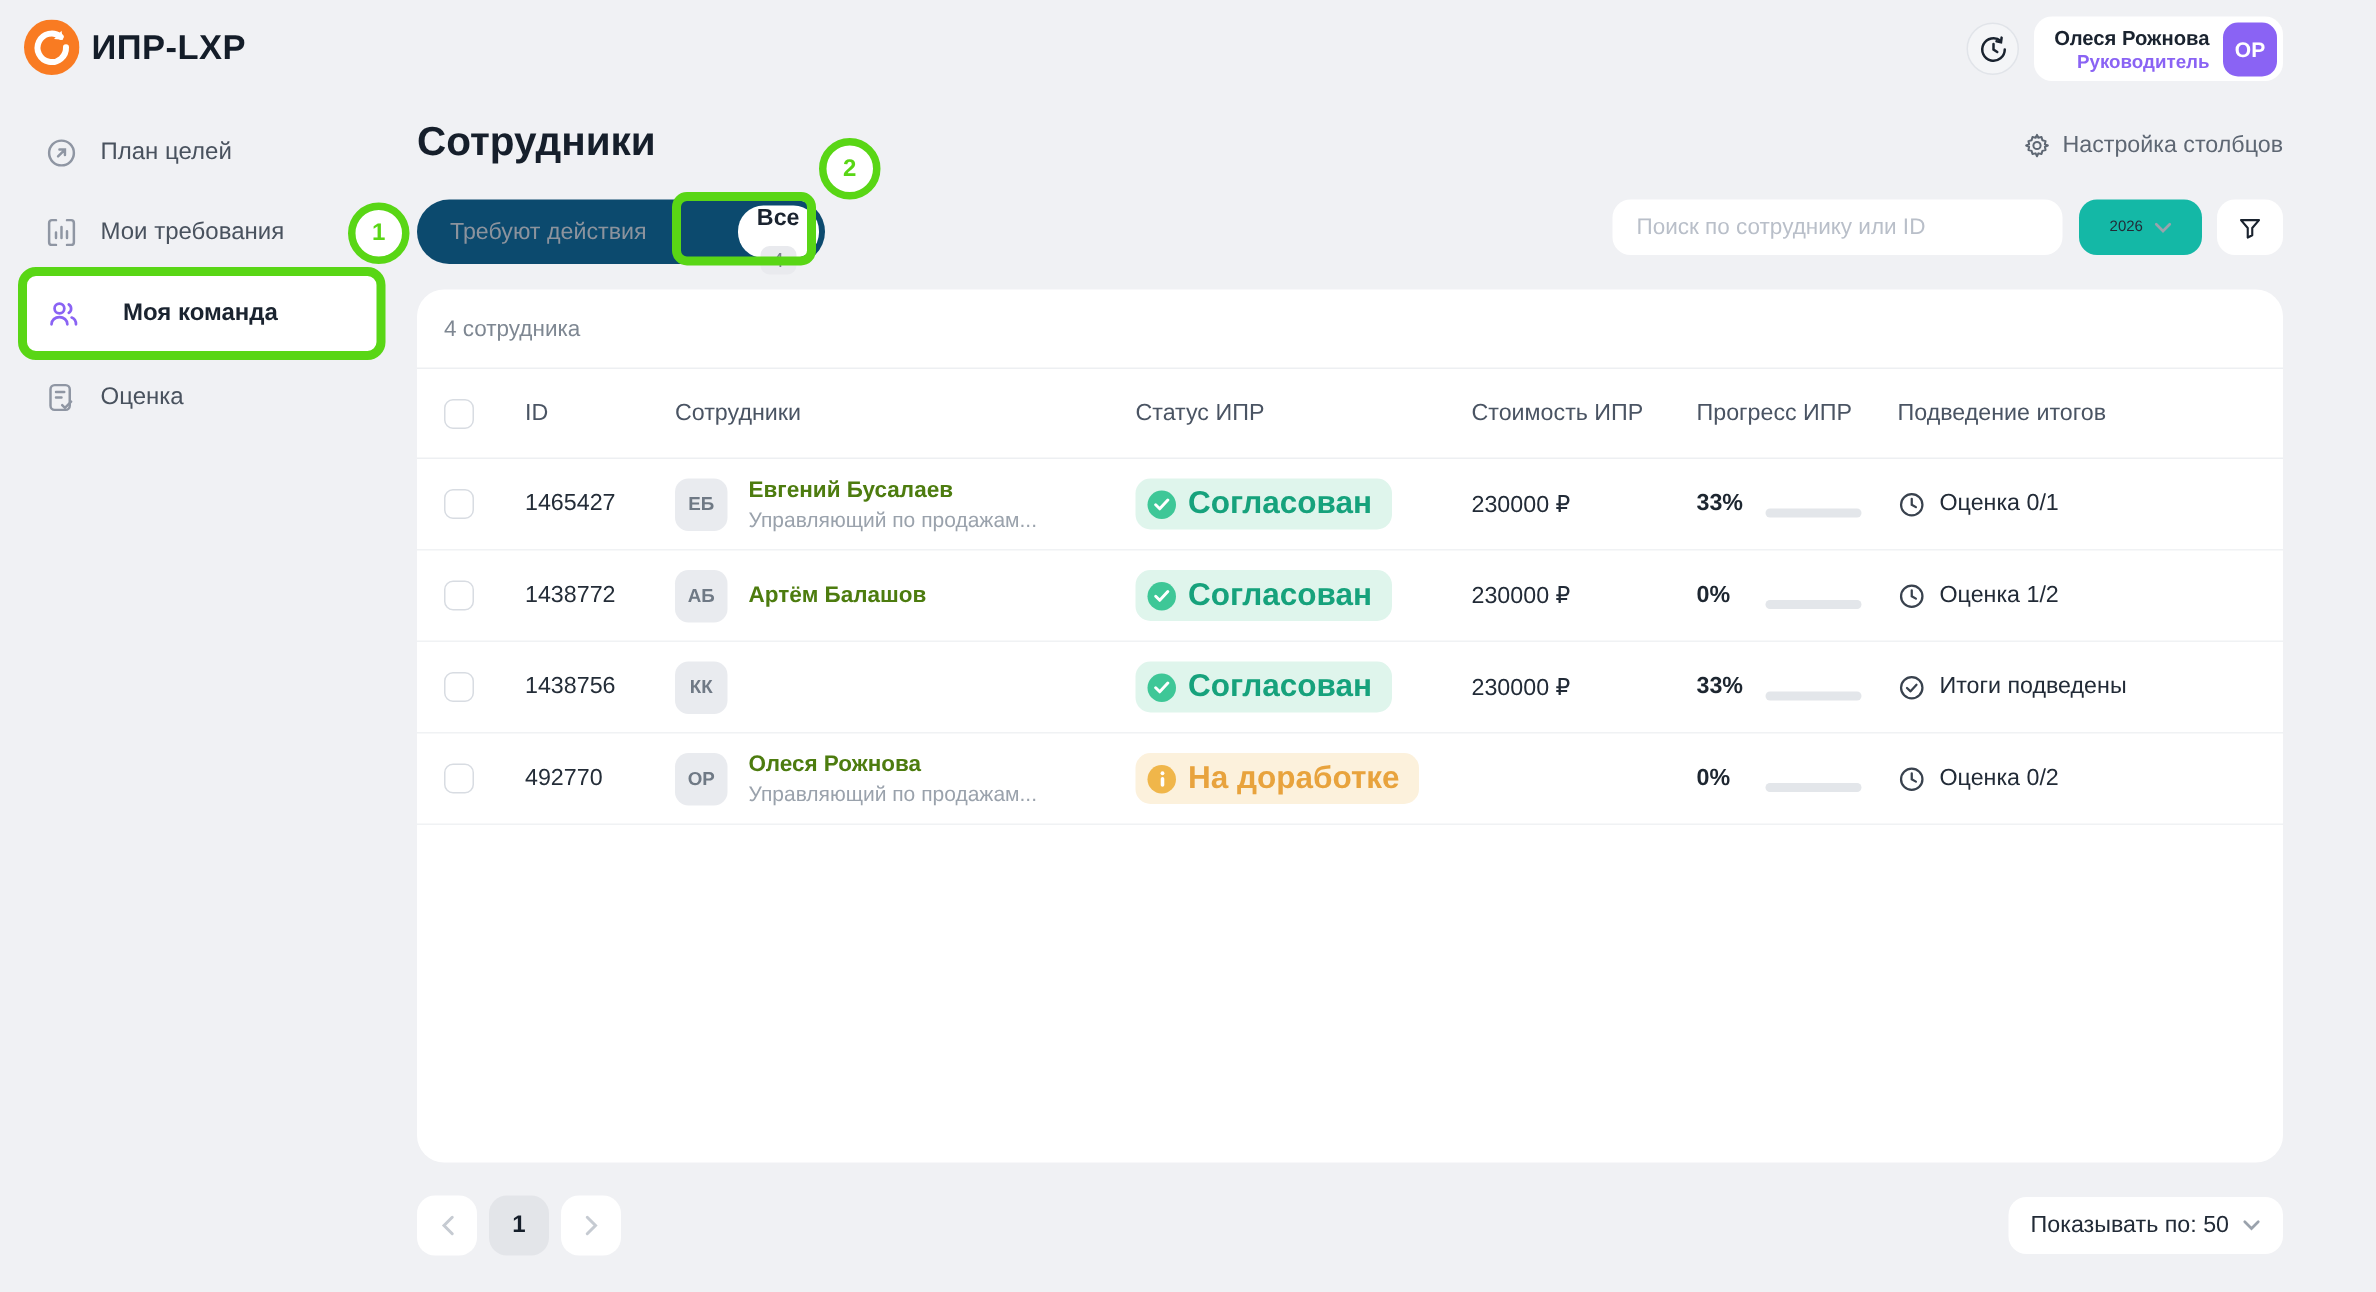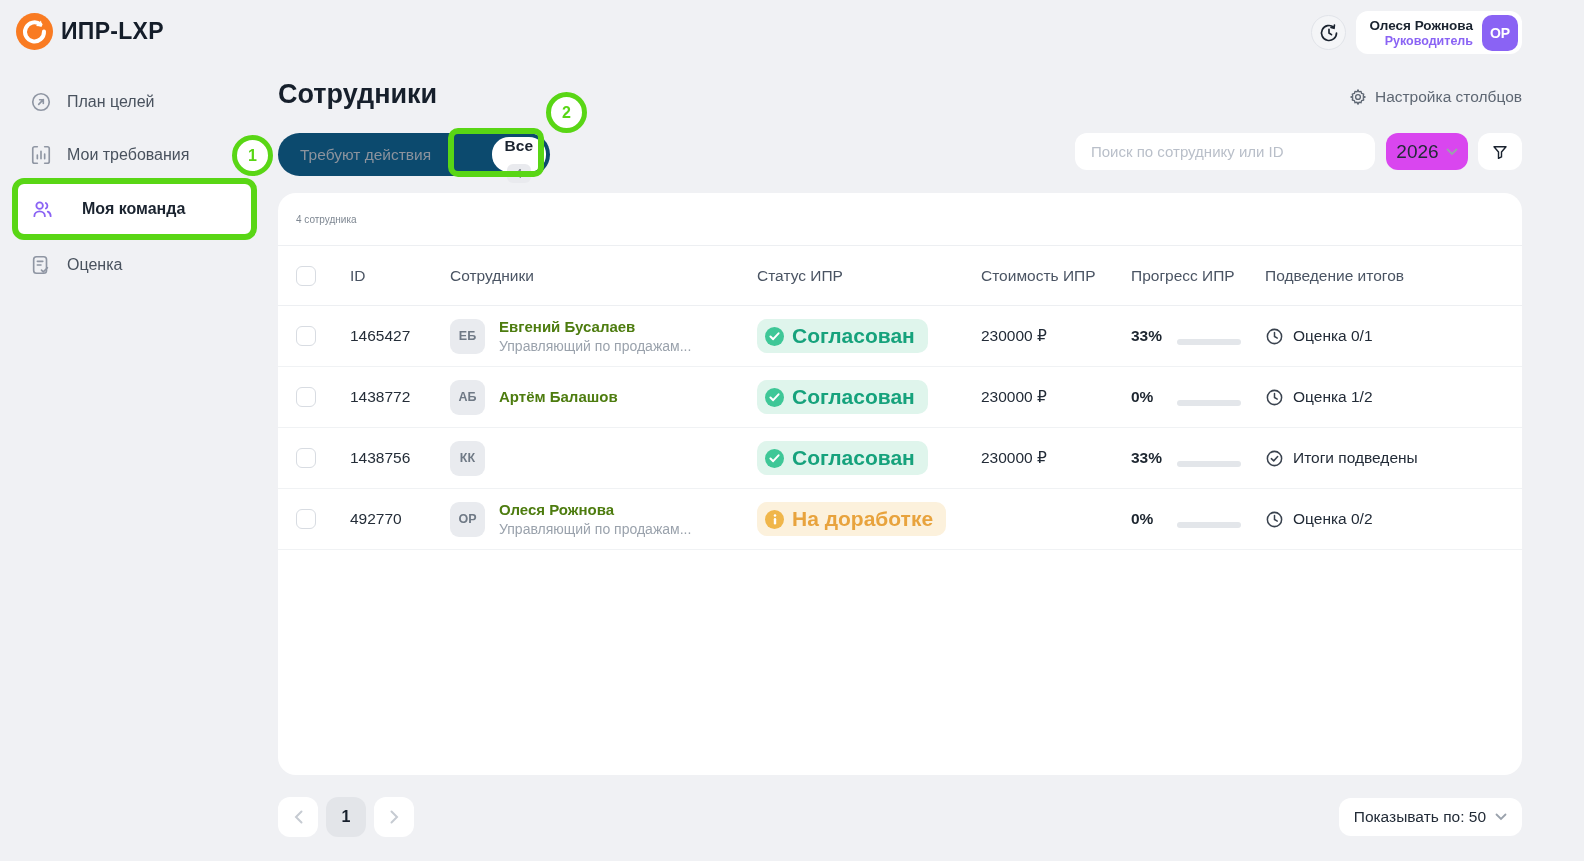--- a/index.html
+++ b/index.html
@@ -58,30 +58,30 @@
   .tabbar { position:absolute; left:278px; top:133px; width:272px; height:43px; background:#0c4a6e;
     border-radius:22px; display:flex; align-items:center; }
   .tab-inactive { flex:1; padding-left:22px; color:#8C939D; font-size:15.5px; cursor:pointer; }
   .tab-active { margin-right:4px; background:#fff; border-radius:17px; height:35px; display:flex;
     align-items:center; gap:9px; padding:0 13px; font-weight:700; color:#1A232F; font-size:15.5px; cursor:pointer;flex-direction:column; }
   .tab-badge { background:#E9EAEE; border-radius:6px; padding:2px 8px; color:#7A818C; font-size:13.5px; font-weight:500; }
   .search-input { position:absolute; left:1075px; top:133px; width:300px; height:37px; background:#fff;
     border:none; border-radius:12px; padding:0 16px; font-size:15px; color:#333;
     font-family:"Liberation Sans","DejaVu Sans",sans-serif; outline:none; }
   .search-input::placeholder { color:#B9BFC9; }
-  .year-select { position:absolute; left:1386px; top:133px; width:82px; height:37px; background:#d946ef;
+  .year-select { position:absolute; left:1386px; top:133px; width:82px; height:37px; background:#14b8a6;
     border-radius:12px; display:flex; align-items:center; justify-content:center; gap:7px;
-    font-size:19px; font-weight:500; color:#222B37; cursor:pointer; }
+    font-size:10px; font-weight:500; color:#222B37; cursor:pointer; }
   .filter-btn { position:absolute; left:1478px; top:133px; width:44px; height:37px; background:#fff;
     border-radius:12px; display:flex; align-items:center; justify-content:center; cursor:pointer; }
 
   
   .card { position:absolute; left:278px; top:193px; width:1244px; height:582px; background:#fff; border-radius:18px; }
   .card-summary { height:53px; display:flex; align-items:center; padding:0 18px; color:#7E8792;
-    font-size:10px; border-bottom:1px solid #EDEFF2; }
+    font-size:15px; border-bottom:1px solid #EDEFF2; }
   .tgrid { display:grid; grid-template-columns:72px 100px 307px 224px 150px 134px 1fr; align-items:center; }
   .thead { height:60px; border-bottom:1px solid #EDEFF2; color:#4A5463; font-size:15.5px; }
   .trow { height:61px; border-bottom:1px solid #F0F2F4; }
   .checkbox { width:20px; height:20px; border:1.5px solid #D8DCE2; border-radius:6px; margin-left:18px;
     background:#fff; cursor:pointer; }
   .cell-id { font-size:15.5px; color:#242D38; }
   .emp-cell { display:flex; align-items:center; gap:14px; }
   .avatar { width:35px; height:35px; border-radius:9px; background:#E9EBEF; color:#6F7985;
     font-size:12.5px; font-weight:700; display:flex; align-items:center; justify-content:center; flex:none; }
   .emp-name { font-size:15px; font-weight:600; color:#4d7c0f; line-height:19px; }

